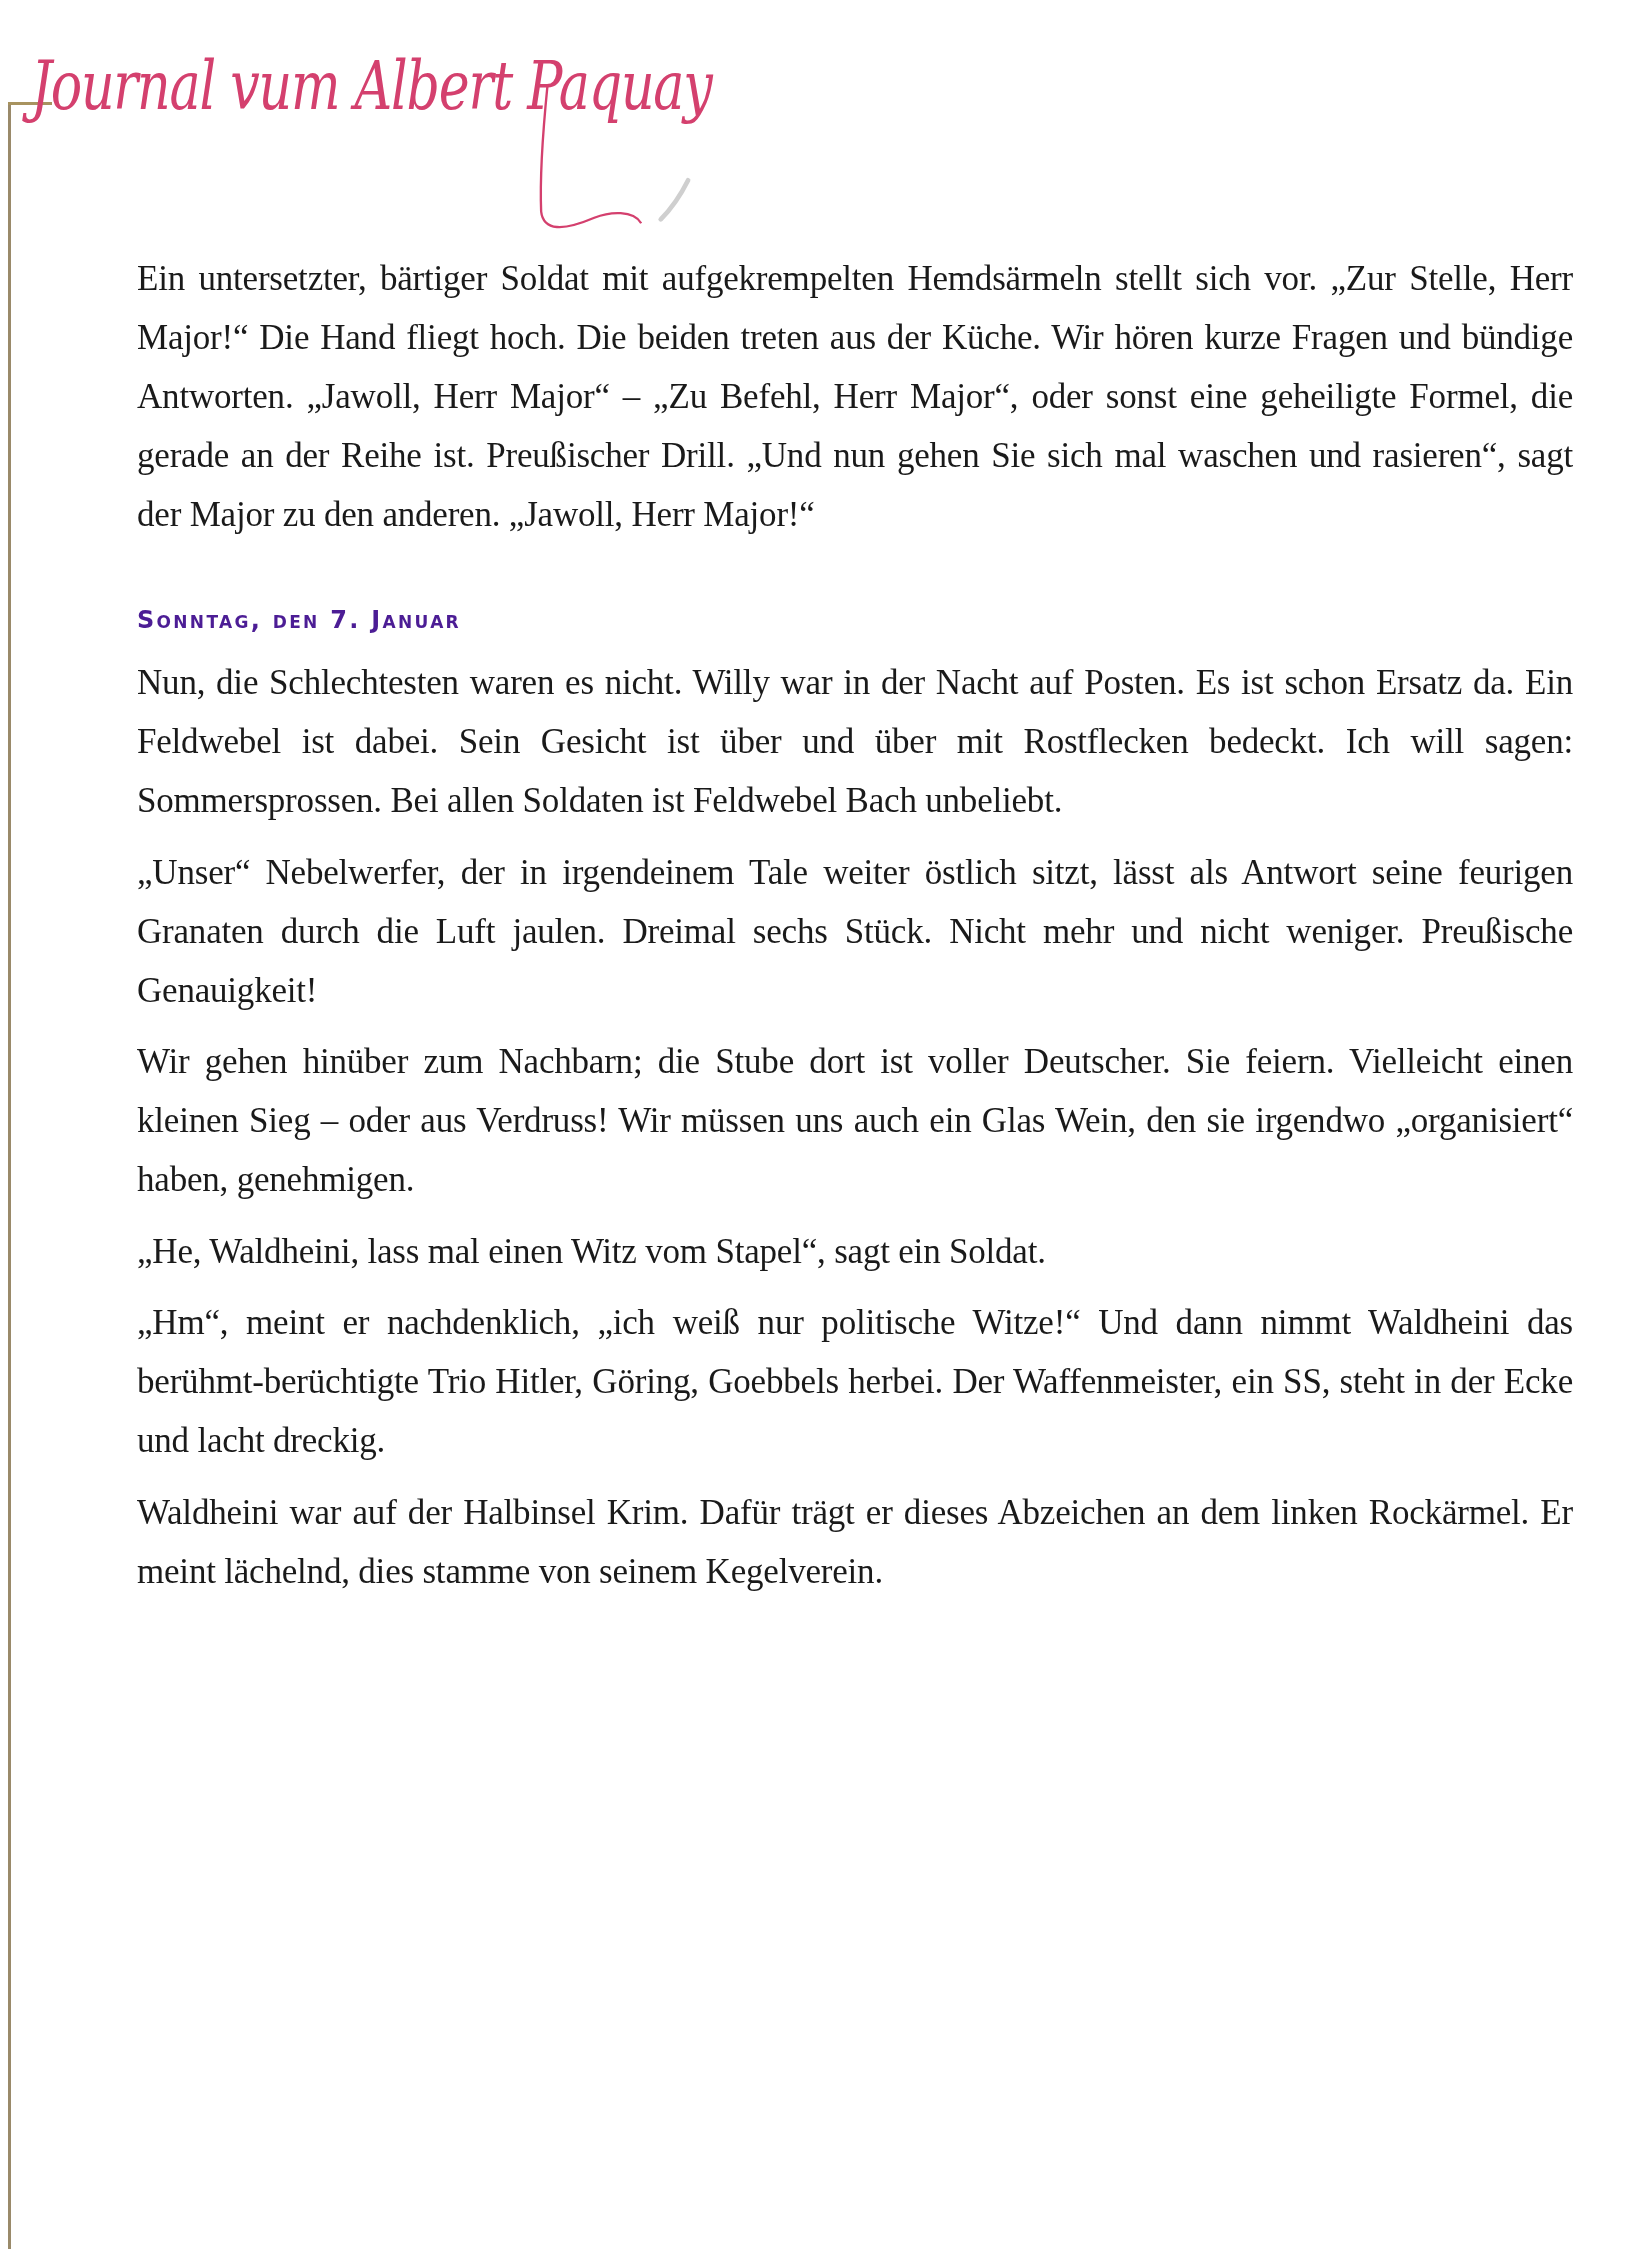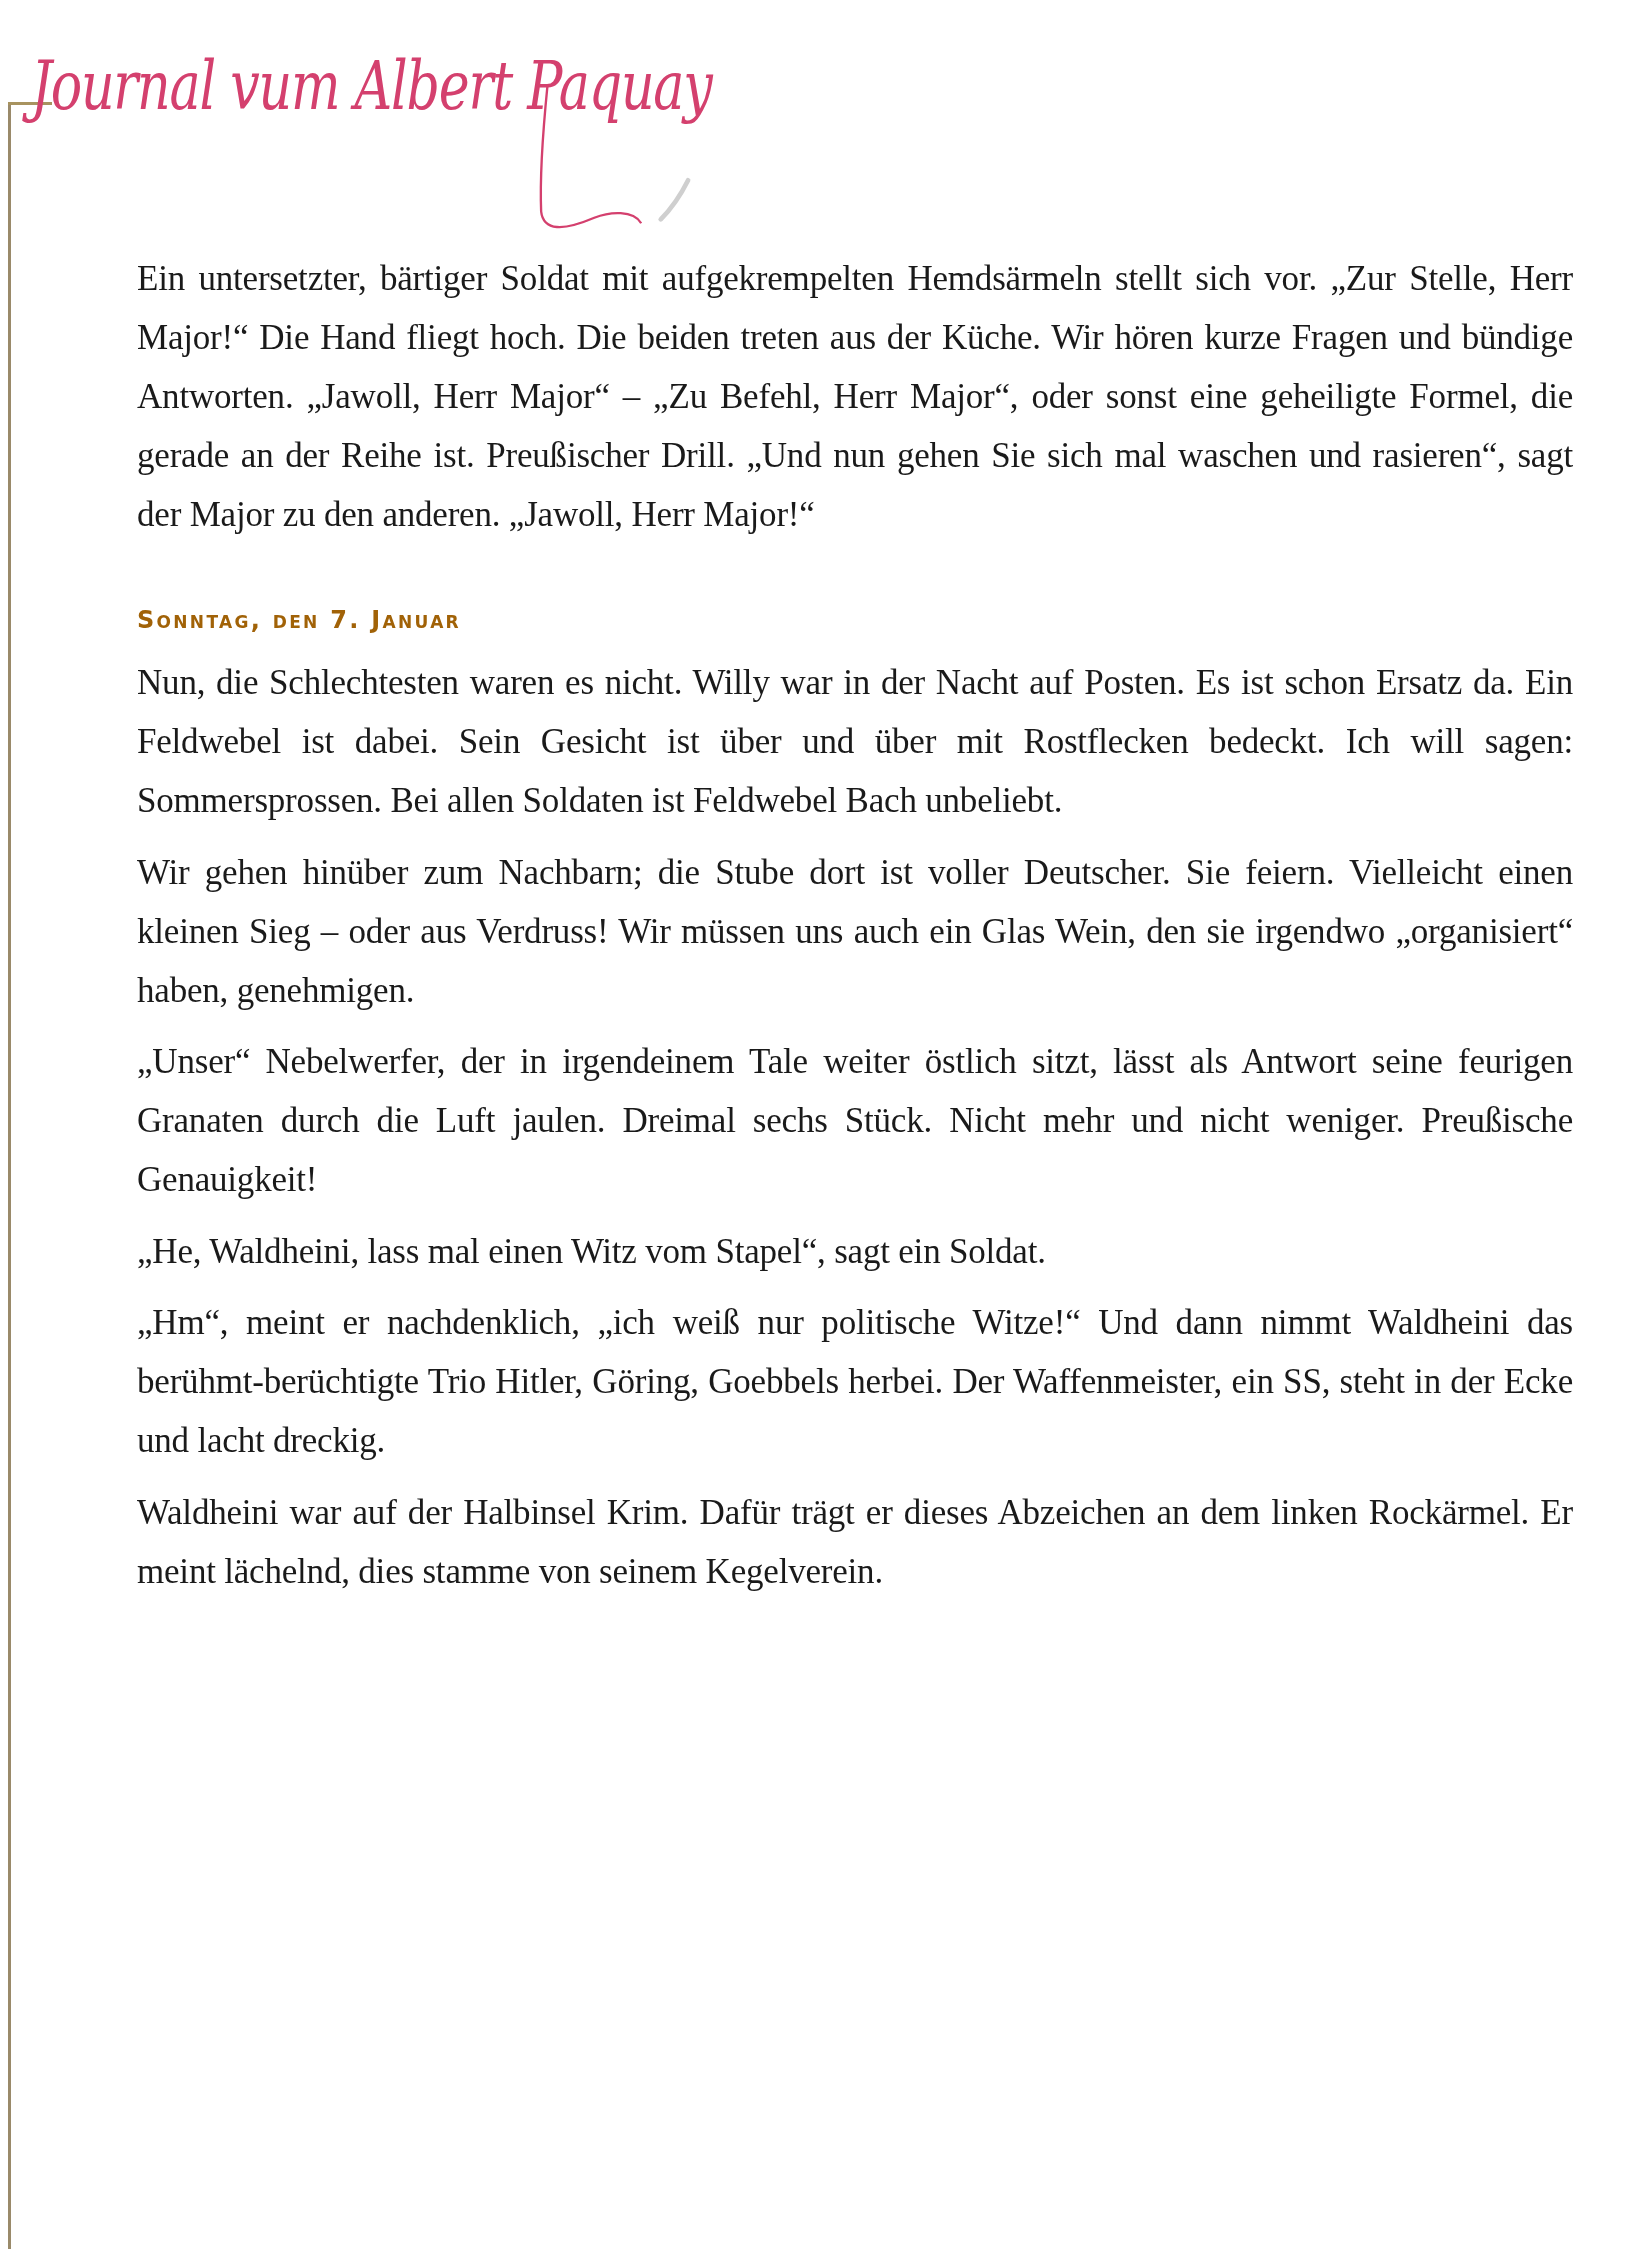--- a/index.html
+++ b/index.html
@@ -62,21 +62,21 @@
       text-align-last: left;
       letter-spacing: -0.2px;
     }
     .date-heading {
       margin: 61px 0 17px 0;
       font-family: "DejaVu Sans", "Liberation Sans", sans-serif;
       font-weight: bold;
       font-size: 24px;
       letter-spacing: 2.3px;
       font-variant: small-caps;
-      color: #a16207;
+      color: #4c1d95;
       line-height: 31px;
     }
   </style>
 </head>
 <body>
 
 <div class="border-vertical"></div>
 <div class="border-tick"></div>
 
 <div class="title">Journal vum Albert Paquay</div>
@@ -85,19 +85,19 @@
   <path d="M 360 30 C 355 80, 350 140, 352 190 C 355 215, 380 215, 420 198 C 440 190, 470 188, 480 205" fill="none" stroke="#d4406e" stroke-width="3"></path>
   <path d="M 540 150 C 530 170, 520 185, 505 200" fill="none" stroke="#cfcfcf" stroke-width="6" stroke-linecap="round"></path>
 </svg>
 
 <div class="content">
   <p>Ein untersetzter, bärtiger Soldat mit aufgekrempelten Hemdsärmeln stellt sich vor. „Zur Stelle, Herr Major!“ Die Hand fliegt hoch. Die beiden treten aus der Küche. Wir hören kurze Fragen und bündige Antworten. „Jawoll, Herr Major“ – „Zu Befehl, Herr Major“, oder sonst eine geheiligte Formel, die gerade an der Reihe ist. Preußischer Drill. „Und nun gehen Sie sich mal waschen und rasieren“, sagt der Major zu den anderen. „Jawoll, Herr Major!“</p>
 
   <div class="date-heading">Sonntag, den 7. Januar</div>
 
   <p>Nun, die Schlechtesten waren es nicht. Willy war in der Nacht auf Posten. Es ist schon Ersatz da. Ein Feldwebel ist dabei. Sein Gesicht ist über und über mit Rostflecken bedeckt. Ich will sagen: Sommersprossen. Bei allen Soldaten ist Feldwebel Bach unbeliebt.</p>
+  <p>„Unser“ Nebelwerfer, der in irgendeinem Tale weiter östlich sitzt, lässt als Antwort seine feurigen Granaten durch die Luft jaulen. Dreimal sechs Stück. Nicht mehr und nicht weniger. Preußische Genauigkeit!</p>
   <p>Wir gehen hinüber zum Nachbarn; die Stube dort ist voller Deutscher. Sie feiern. Vielleicht einen kleinen Sieg – oder aus Verdruss! Wir müssen uns auch ein Glas Wein, den sie irgendwo „organisiert“ haben, genehmigen.</p>
-  <p>„Unser“ Nebelwerfer, der in irgendeinem Tale weiter östlich sitzt, lässt als Antwort seine feurigen Granaten durch die Luft jaulen. Dreimal sechs Stück. Nicht mehr und nicht weniger. Preußische Genauigkeit!</p>
   <p>„He, Waldheini, lass mal einen Witz vom Stapel“, sagt ein Soldat.</p>
   <p>„Hm“, meint er nachdenklich, „ich weiß nur politische Witze!“ Und dann nimmt Waldheini das berühmt-berüchtigte Trio Hitler, Göring, Goebbels herbei. Der Waffenmeister, ein SS, steht in der Ecke und lacht dreckig.</p>
   <p>Waldheini war auf der Halbinsel Krim. Dafür trägt er dieses Abzeichen an dem linken Rockärmel. Er meint lächelnd, dies stamme von seinem Kegelverein.</p>
 </div>
 
 
 </body></html>

